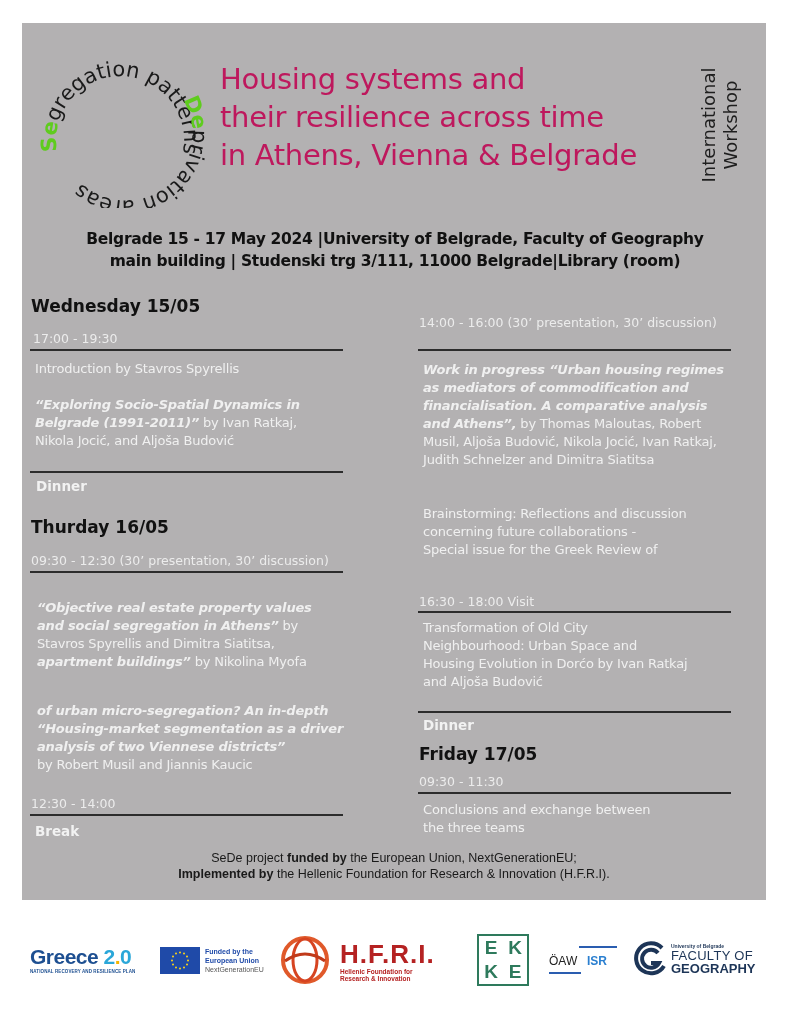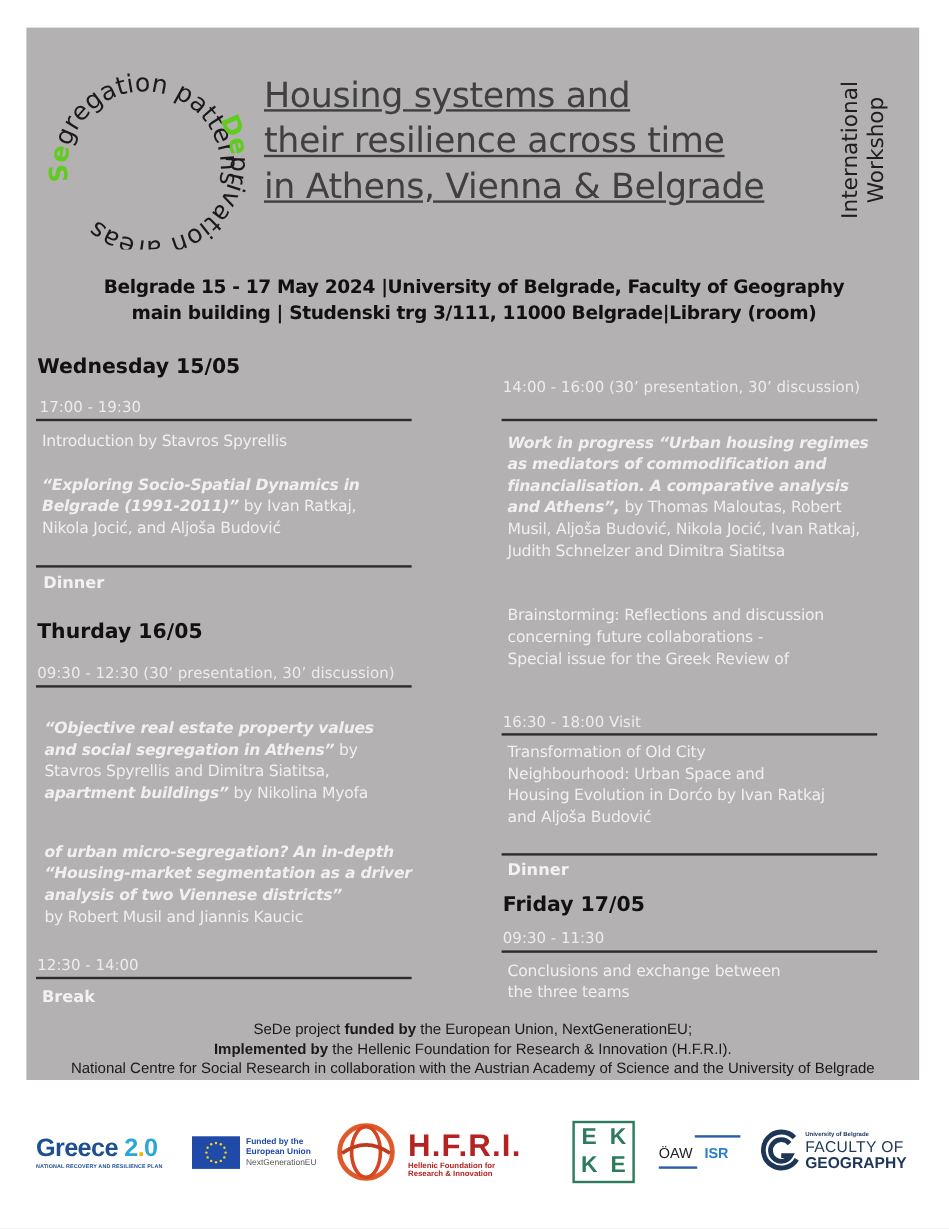--- a/index.html
+++ b/index.html
@@ -12,23 +12,22 @@
     background: #b3b1b2;
   }
 
   
   .logo-ring { position: absolute; left: 30px; top: 38px; width: 180px; height: 170px; }
   .logo-ring text { font-family: "DejaVu Sans", sans-serif; font-size: 21px; fill: #1a1a1a; }
   .logo-ring .g { fill: #5fcc1e; font-weight: bold; }
 
   .title {
     position: absolute; left: 220px; top: 60px; width: 470px;
-    color: #404040; font-family: "DejaVu Sans", sans-serif; font-size: 29px; line-height: 38px;
+    color: #be185d; font-family: "DejaVu Sans", sans-serif; font-size: 29px; line-height: 38px;
     letter-spacing: -0.3px;
-    text-decoration: underline;
   }
   .title div { white-space: nowrap; }
 
   .vertical {
     position: absolute; left: 690px; top: 40px; width: 60px; height: 170px;
   }
   .vertical .inner {
     position: absolute; left: 50%; top: 50%;
     transform: translate(-50%, -50%) rotate(-90deg);
     color: #1e1e1e; font-family: "DejaVu Sans", sans-serif; font-size: 18px; line-height: 22px;
@@ -192,21 +191,20 @@
 <div class="time" style="left:419px; top:774px;">09:30 - 11:30</div>
 <div class="rule r" style="top:792px;"></div>
 <div class="body" style="left:423px; top:801px; width:330px;">
   <div>Conclusions and exchange between</div>
   <div>the three teams</div>
 </div>
 
 <div class="footer">
   <div><span>SeDe project </span><b>funded by</b><span> the European Union, NextGenerationEU;</span></div>
   <div><b>Implemented by</b><span> the Hellenic Foundation for Research &amp; Innovation (H.F.R.I).</span></div>
-  <div>National Centre for Social Research in collaboration with the Austrian Academy of Science and the University of Belgrade</div>
 </div>
 
 <div class="logos">
   <div class="greece">
     <div class="big"><span>Greece </span><span class="v">2</span><span class="dot">.</span><span class="v">0</span></div>
     <div class="small">NATIONAL RECOVERY AND RESILIENCE PLAN</div>
   </div>
 
   <div class="eu">
     <svg class="flag" viewBox="0 0 40 27" width="40" height="27">

